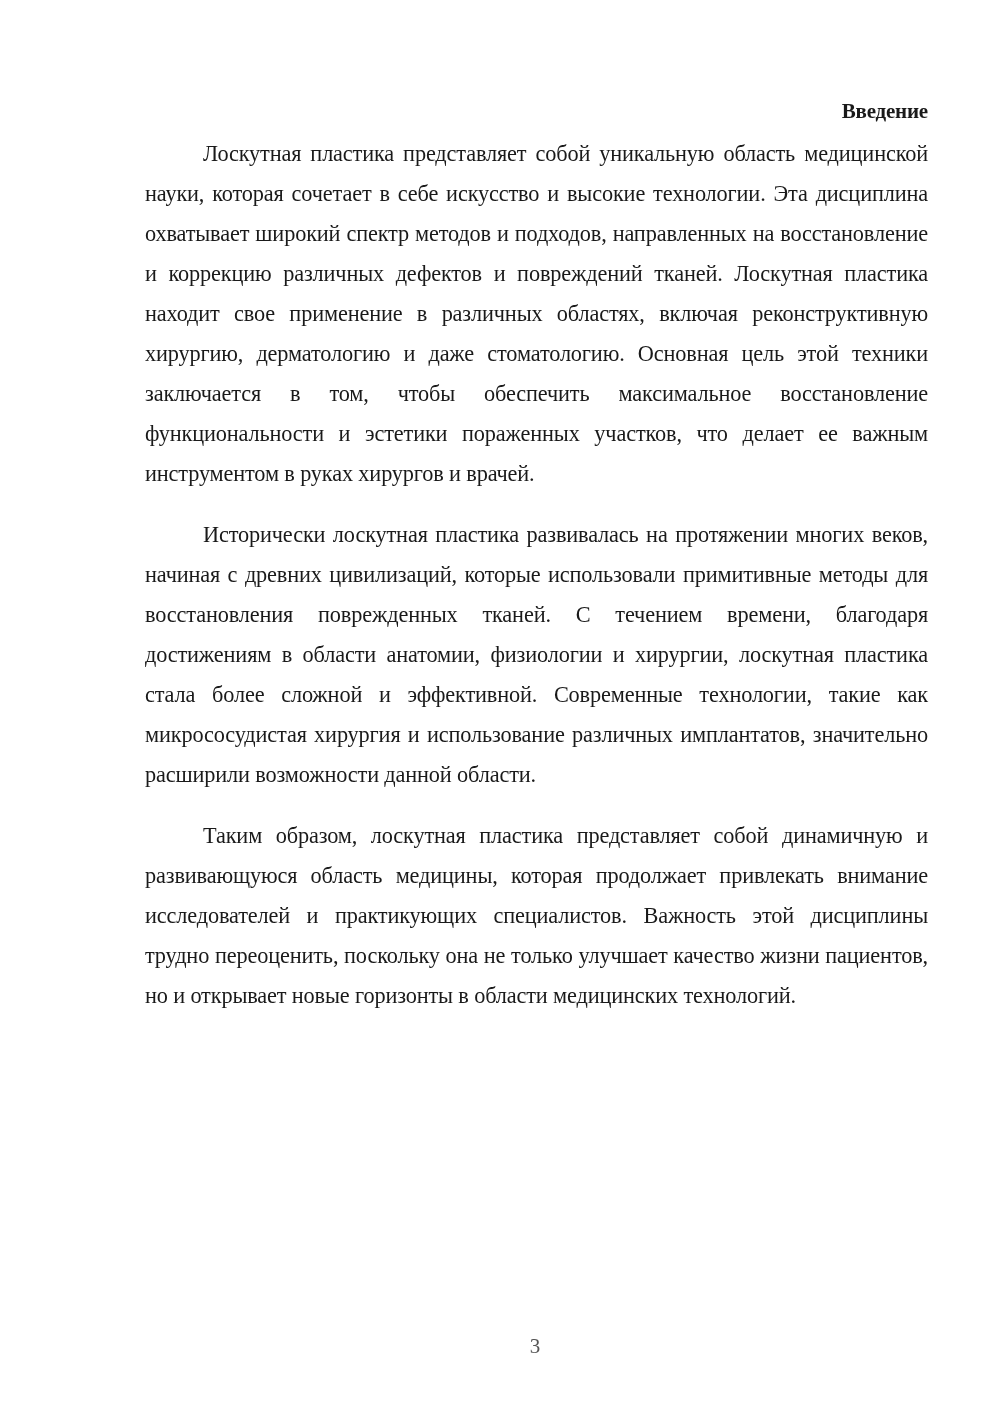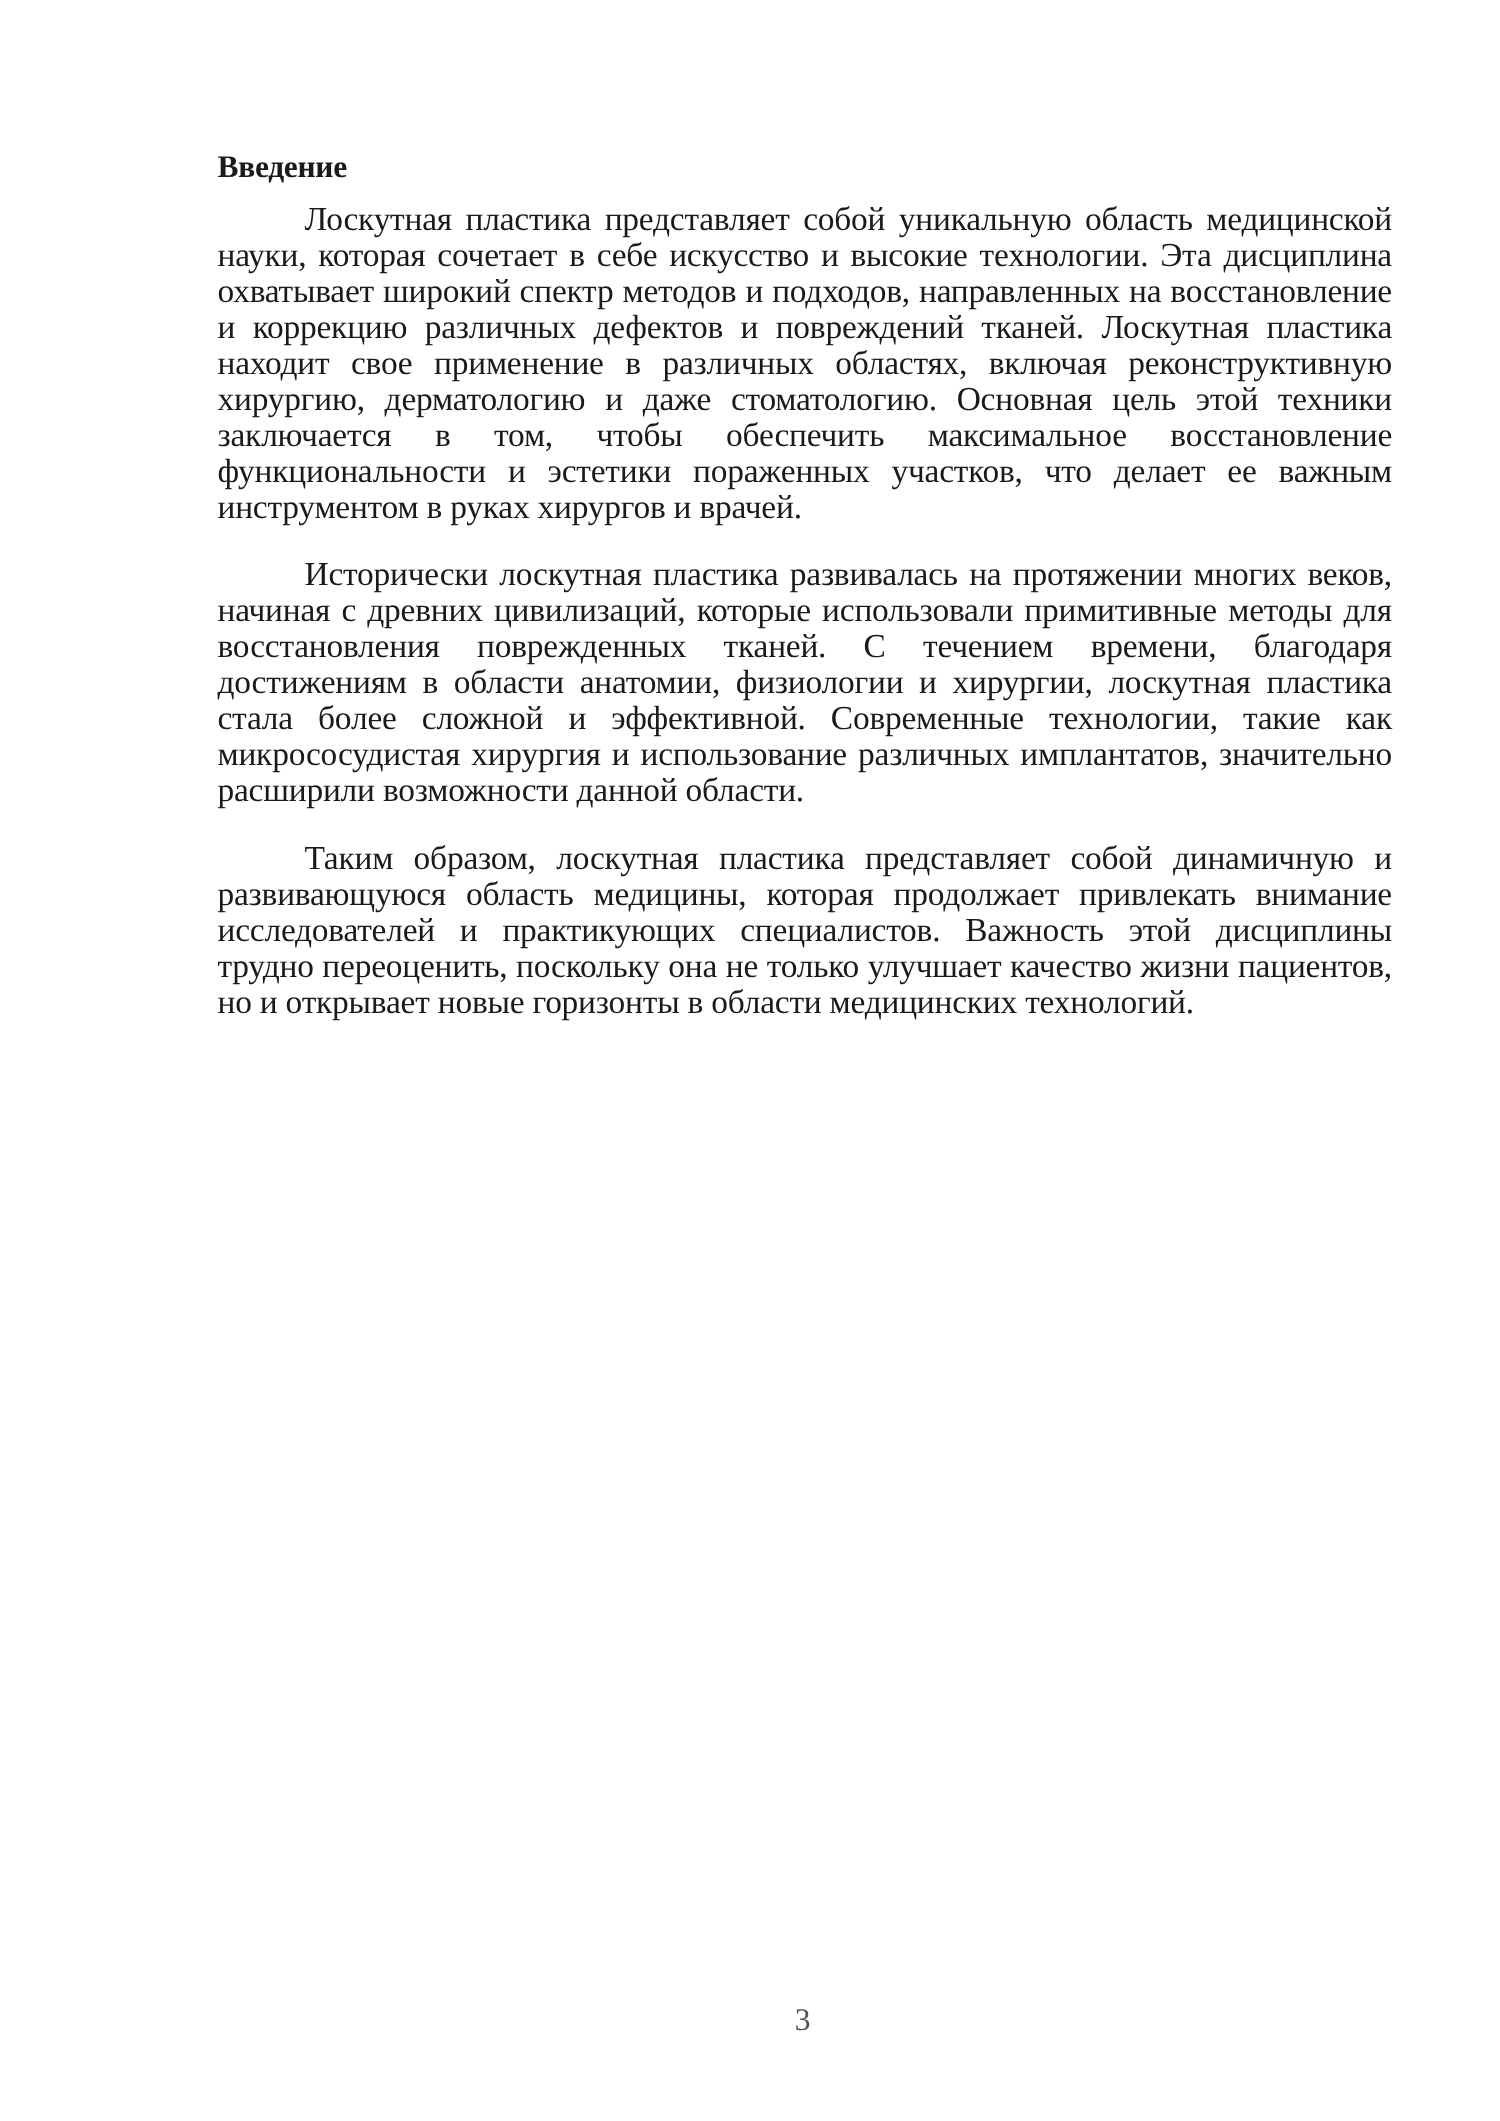--- a/index.html
+++ b/index.html
@@ -1,19 +1,19 @@
 <!DOCTYPE html>
 <html><head>
 <meta charset="utf-8">
 <style>
   html, body { margin: 0; padding: 0; background: #ffffff; }
   body { width: 1000px; height: 1414px; position: relative; overflow: hidden; }
   .page { position: absolute; left: 145px; top: 96px; width: 783px; font-family: "Liberation Serif", "DejaVu Serif", serif; color: #1a1a1a; }
-  .title { text-align: left; font-weight: bold; font-size: 21px; line-height: 30px; margin: 0 0 8px 0; letter-spacing: -0.2px; }
-  .para { font-size: 22.3px; line-height: 24px; text-align: justify; text-indent: 58px; margin: 0 0 21px 0; hyphens: none; letter-spacing: -0.15px; }
+  .title { text-align: right; font-weight: bold; font-size: 21px; line-height: 30px; margin: 0 0 8px 0; letter-spacing: -0.2px; }
+  .para { font-size: 22.3px; line-height: 40px; text-align: justify; text-indent: 58px; margin: 0 0 21px 0; hyphens: none; letter-spacing: -0.15px; }
   .pagenum { position: absolute; top: 1334px; left: 0; width: 1070px; text-align: center; font-family: "Liberation Serif", serif; font-size: 21px; color: #555; }
 </style>
 </head>
 <body>
 
 <div class="page">
   <h1 class="title">Введение</h1>
   <p class="para">Лоскутная пластика представляет собой уникальную область медицинской науки, которая сочетает в себе искусство и высокие технологии. Эта дисциплина охватывает широкий спектр методов и подходов, направленных на восстановление и коррекцию различных дефектов и повреждений тканей. Лоскутная пластика находит свое применение в различных областях, включая реконструктивную хирургию, дерматологию и даже стоматологию. Основная цель этой техники заключается в том, чтобы обеспечить максимальное восстановление функциональности и эстетики пораженных участков, что делает ее важным инструментом в руках хирургов и врачей.</p>
   <p class="para">Исторически лоскутная пластика развивалась на протяжении многих веков, начиная с древних цивилизаций, которые использовали примитивные методы для восстановления поврежденных тканей. С течением времени, благодаря достижениям в области анатомии, физиологии и хирургии, лоскутная пластика стала более сложной и эффективной. Современные технологии, такие как микрососудистая хирургия и использование различных имплантатов, значительно расширили возможности данной области.</p>
   <p class="para">Таким образом, лоскутная пластика представляет собой динамичную и развивающуюся область медицины, которая продолжает привлекать внимание исследователей и практикующих специалистов. Важность этой дисциплины трудно переоценить, поскольку она не только улучшает качество жизни пациентов, но и открывает новые горизонты в области медицинских технологий.</p>

